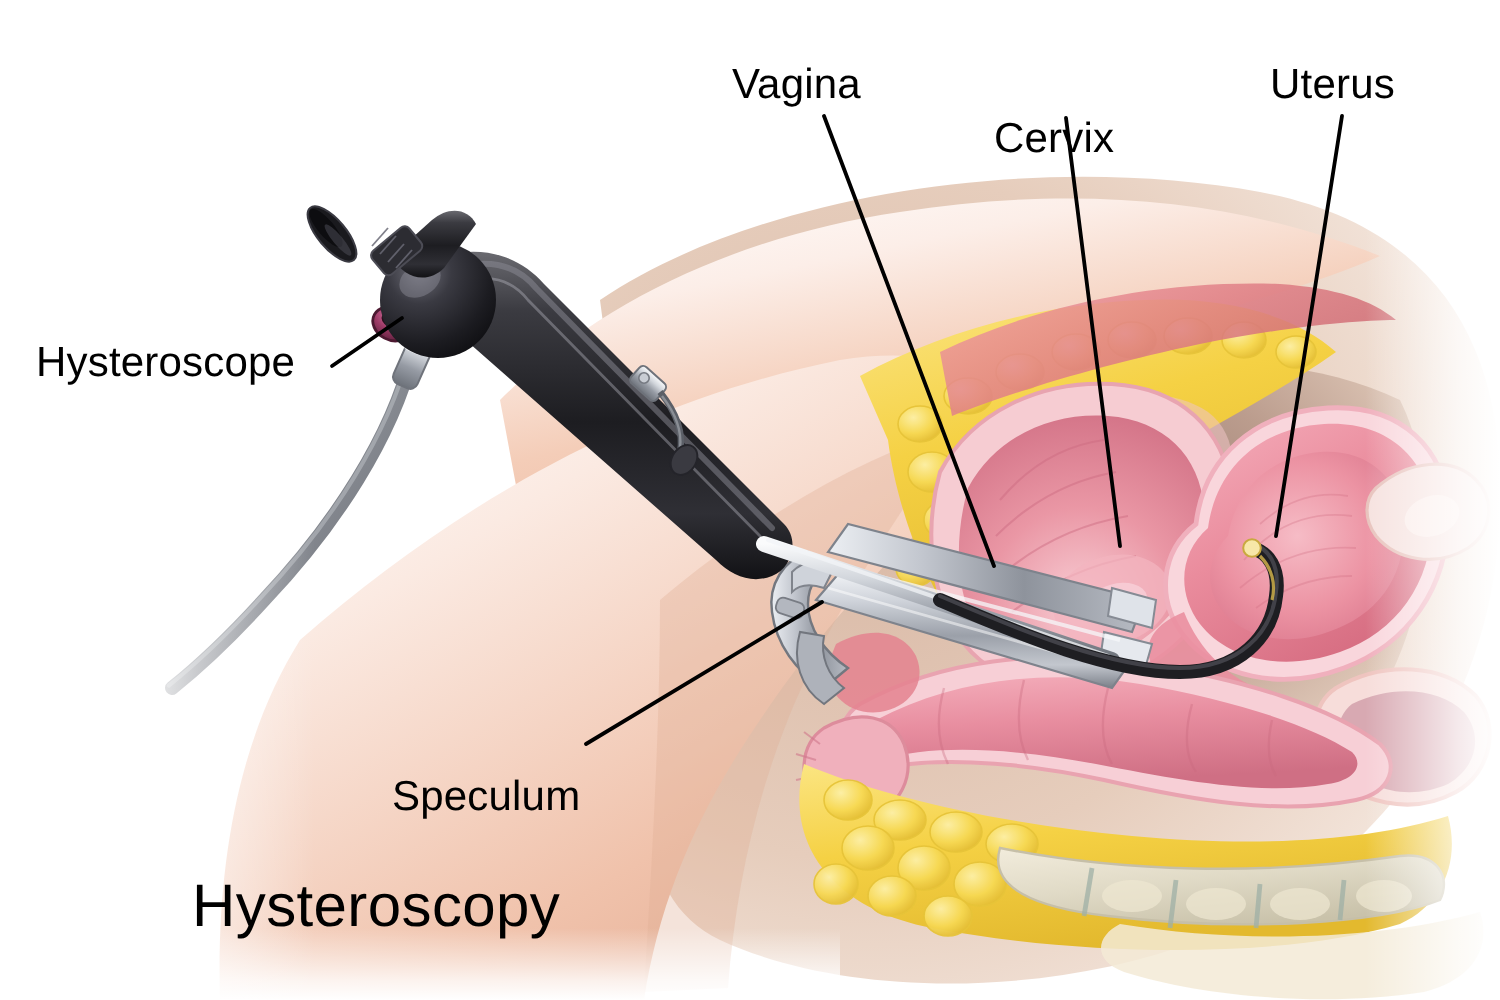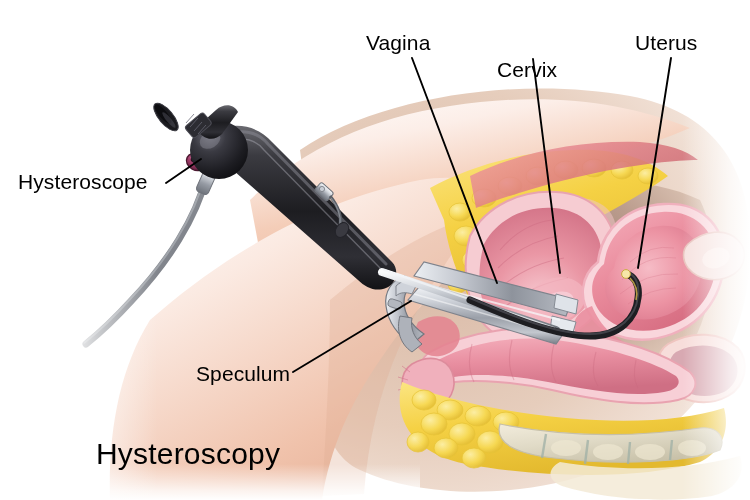--- a/index.html
+++ b/index.html
@@ -442,17 +442,17 @@
   </svg>
 
   <div class="lbl anno" style="left:18px;  top:170px;text-align:center;">Hysteroscope</div>
 
   <div class="lbl anno" style="left:366px; top:31px;">Vagina</div>
 
   <div class="lbl anno" style="left:497px; top:31px;margin-top:27px;">Cervix</div>
 
   <div class="lbl anno" style="left:635px; top:31px;">Uterus</div>
 
-  <div class="lbl anno" style="left:196px; top:362px;">Speculum</div>
+  <div class="lbl anno" style="left:196px; top:387px;">Speculum</div>
 
   <div class="lbl title" style="left:96px; top:437px;">Hysteroscopy</div>
 
 </div>
 
 </body></html>

